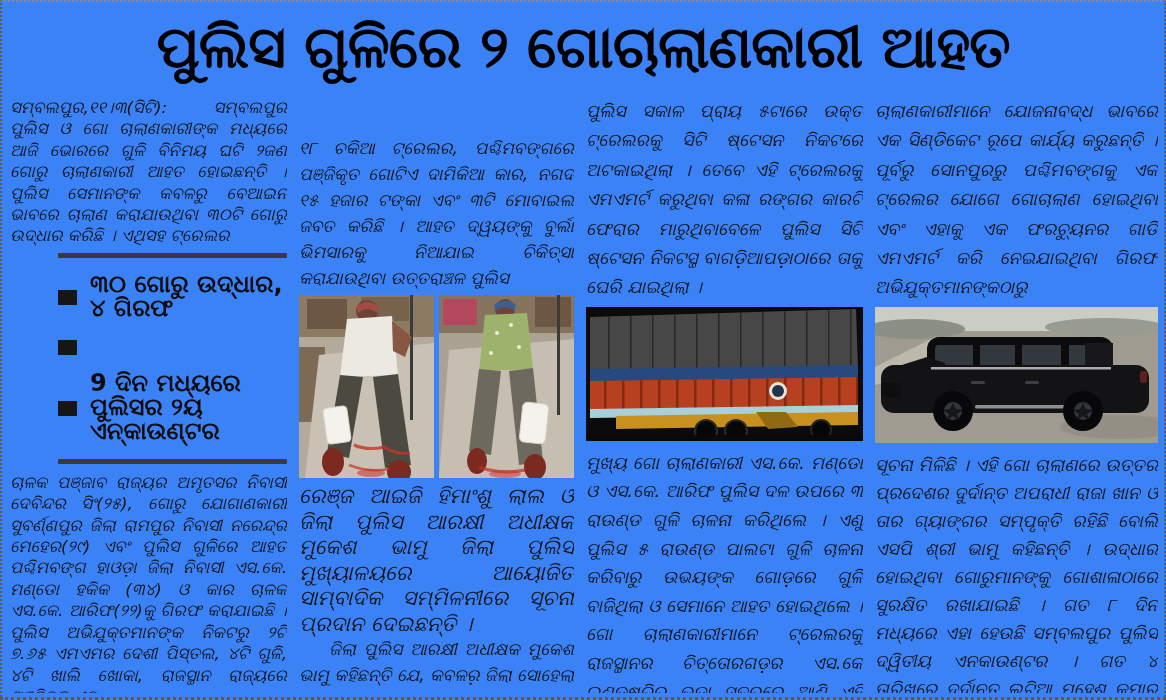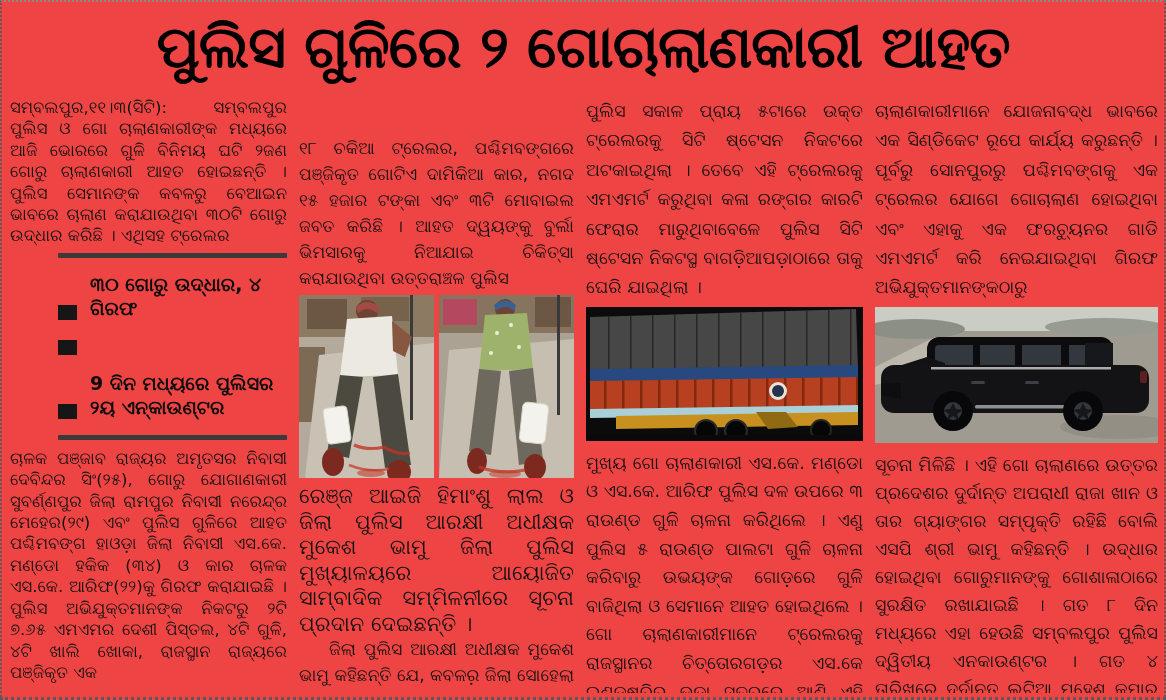--- a/index.html
+++ b/index.html
@@ -5,21 +5,21 @@
   * { box-sizing: border-box; margin: 0; padding: 0; }
   html,body { width:1166px; height:700px; }
   body {
     font-family: "DejaVu Sans", sans-serif;
     background: #ffffff;
   }
   .page {
     position: relative;
     width: 1166px;
     height: 700px;
-    background: #ef4444;
+    background: #3b82f6;
     border-left: 2px dotted #5a5a5a;
     border-right: 2px dotted #5a5a5a;
     border-bottom: 3px dotted #5a5a5a;
     border-top: 2px dotted #8a8a8a;
     overflow: hidden;
     color: #0a0a0a;
   }
   .headline {
     position: absolute;
     top: 0px; left: 10px; right: 10px;
@@ -41,39 +41,40 @@
   }
   .col { overflow: hidden; }
   .c1 { width: 277px; }
   .c2 { width: 275px; margin-top: 38px; }
   .c3 { width: 277px; }
   .c4 { width: 283px; }
   p.body {
     text-align: justify;
     color: #111;
     font-weight: 500;
+    font-style: italic;
   }
   .c1 p.body { font-size: 16.5px; line-height: 21.4px; }
   .c2 p.p1  { font-size: 17px;   line-height: 26px; }
   .c2 p.p2  { font-size: 21px;   line-height: 25.5px; margin-top: 4px; }
   .c2 p.p3  { font-size: 17px;   line-height: 25.5px; text-indent: 30px; }
   .c3 p.p1  { font-size: 17.5px; line-height: 29.4px; }
   .c3 p.p2  { font-size: 17.5px; line-height: 28.6px; margin-top: 4px; }
   .c4 p.p1  { font-size: 17.5px; line-height: 29.4px; }
   .c4 p.p2  { font-size: 17.5px; line-height: 28px;  margin-top: 4px; }
 
   
   .highlights { margin: 6px 0 8px 48px; }
   .hl-bar { height: 5px; background: #3a3a3a; border-radius: 1px; }
   .hl-list { list-style: none; padding: 6px 0 8px 0; }
   .hl-item {
     display: flex;
-    align-items: flex-end;
+    align-items: center;
     gap: 13px;
-    font-size: 19px;
+    font-size: 24px;
     font-weight: 700;
     line-height: 24px;
     padding: 8px 0;
     color: #0c0c0c;
   }
   .hl-square {
     flex: 0 0 auto;
     width: 19px; height: 15px;
     background: #161616;
     margin-top: 4px;

